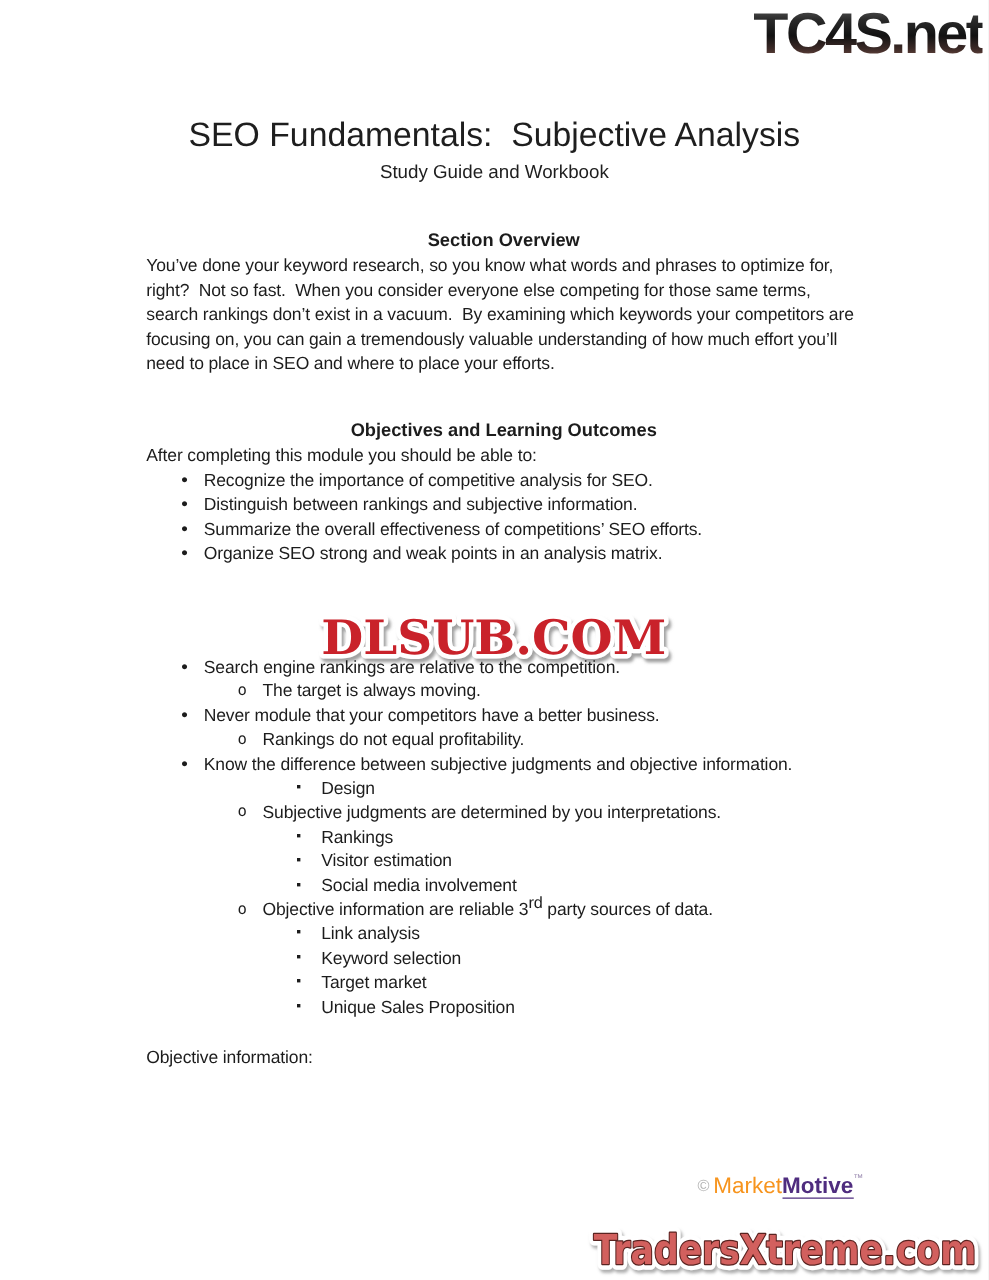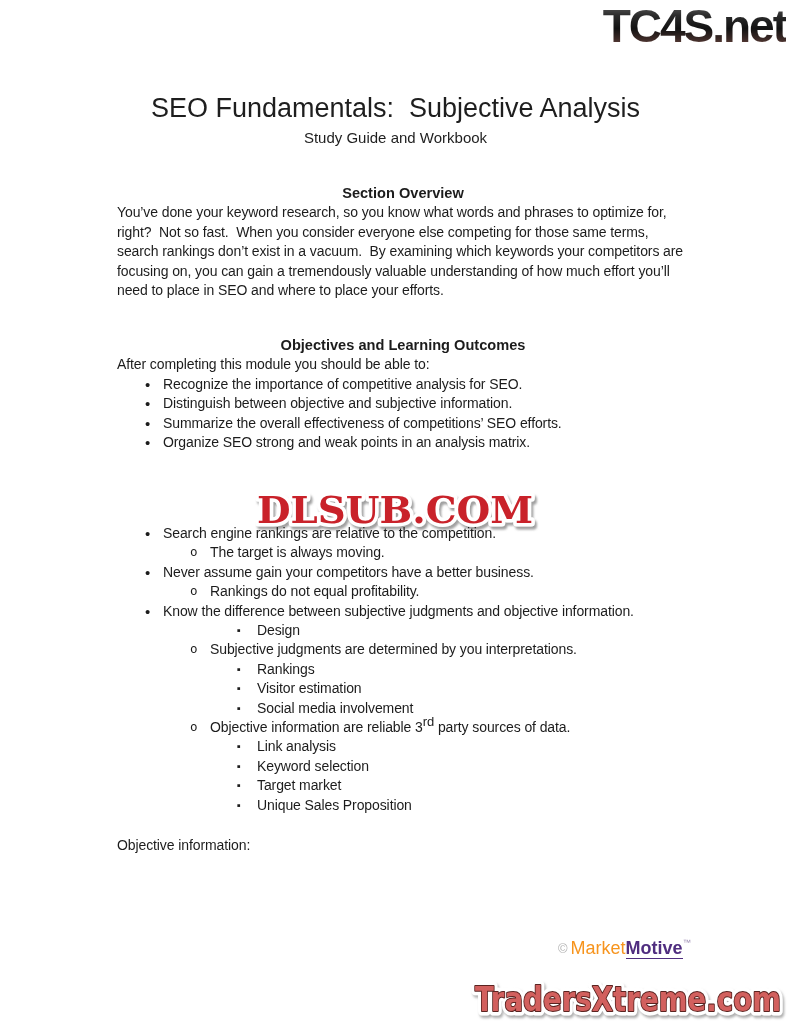--- a/index.html
+++ b/index.html
@@ -141,41 +141,41 @@
 
   <div class="block" id="sec-overview">
     <div class="hd">Section Overview</div>
     <div class="tx">You’ve done your keyword research, so you know what words and phrases to optimize for, right?  Not so fast.  When you consider everyone else competing for those same terms, search rankings don’t exist in a vacuum.  By examining which keywords your competitors are focusing on, you can gain a tremendously valuable understanding of how much effort you’ll need to place in SEO and where to place your efforts.</div>
   </div>
 
   <div class="block" id="sec-objectives">
     <div class="hd">Objectives and Learning Outcomes</div>
     <div class="tx">After completing this module you should be able to:</div>
     <div class="li d1 tx"><span>Recognize the importance of competitive analysis for SEO.</span></div>
-    <div class="li d1 tx"><span>Distinguish between objective and subjective information.</span></div>
+    <div class="li d1 tx"><span>Distinguish between rankings and subjective information.</span></div>
     <div class="li d1 tx"><span>Summarize the overall effectiveness of competitions’ SEO efforts.</span></div>
     <div class="li d1 tx"><span>Organize SEO strong and weak points in an analysis matrix.</span></div>
   </div>
 
 
   <div class="dlsub-wrap">
     <svg width="292" height="50" viewBox="0 0 292 50">
       <defs>
         <filter id="ds1" x="-20%" y="-20%" width="140%" height="160%">
           <feDropShadow dx="2" dy="3" stdDeviation="1.2" flood-color="#8f8f8f" flood-opacity="0.85"></feDropShadow>
         </filter>
       </defs>
       <text x="146" y="38" text-anchor="middle" textLength="276" lengthAdjust="spacingAndGlyphs" font-family="DejaVu Serif, serif" font-weight="bold" font-size="38" paint-order="stroke" stroke="#ffffff" stroke-width="7" stroke-linejoin="round" fill="#c9232b" filter="url(#ds1)">DLSUB.COM</text>
     </svg>
   </div>
 
   <div class="block" id="kt-list">
     <div class="li d1 tx"><span>Search engine rankings are relative to the competition.</span></div>
     <div class="li d2 tx"><span>The target is always moving.</span></div>
-    <div class="li d1 tx"><span>Never assume gain your competitors have a better business.</span></div>
+    <div class="li d1 tx"><span>Never module that your competitors have a better business.</span></div>
     <div class="li d2 tx"><span>Rankings do not equal profitability.</span></div>
     <div class="li d1 tx"><span>Know the difference between subjective judgments and objective information.</span></div>
     <div class="li d3 tx"><span>Design</span></div>
     <div class="li d2 tx"><span>Subjective judgments are determined by you interpretations.</span></div>
     <div class="li d3 tx"><span>Rankings</span></div>
     <div class="li d3 tx"><span>Visitor estimation</span></div>
     <div class="li d3 tx"><span>Social media involvement</span></div>
     <div class="li d2 tx"><span>Objective information are reliable 3</span><sup class="sup">rd</sup><span> party sources of data.</span></div>
     <div class="li d3 tx"><span>Link analysis</span></div>
     <div class="li d3 tx"><span>Keyword selection</span></div>

